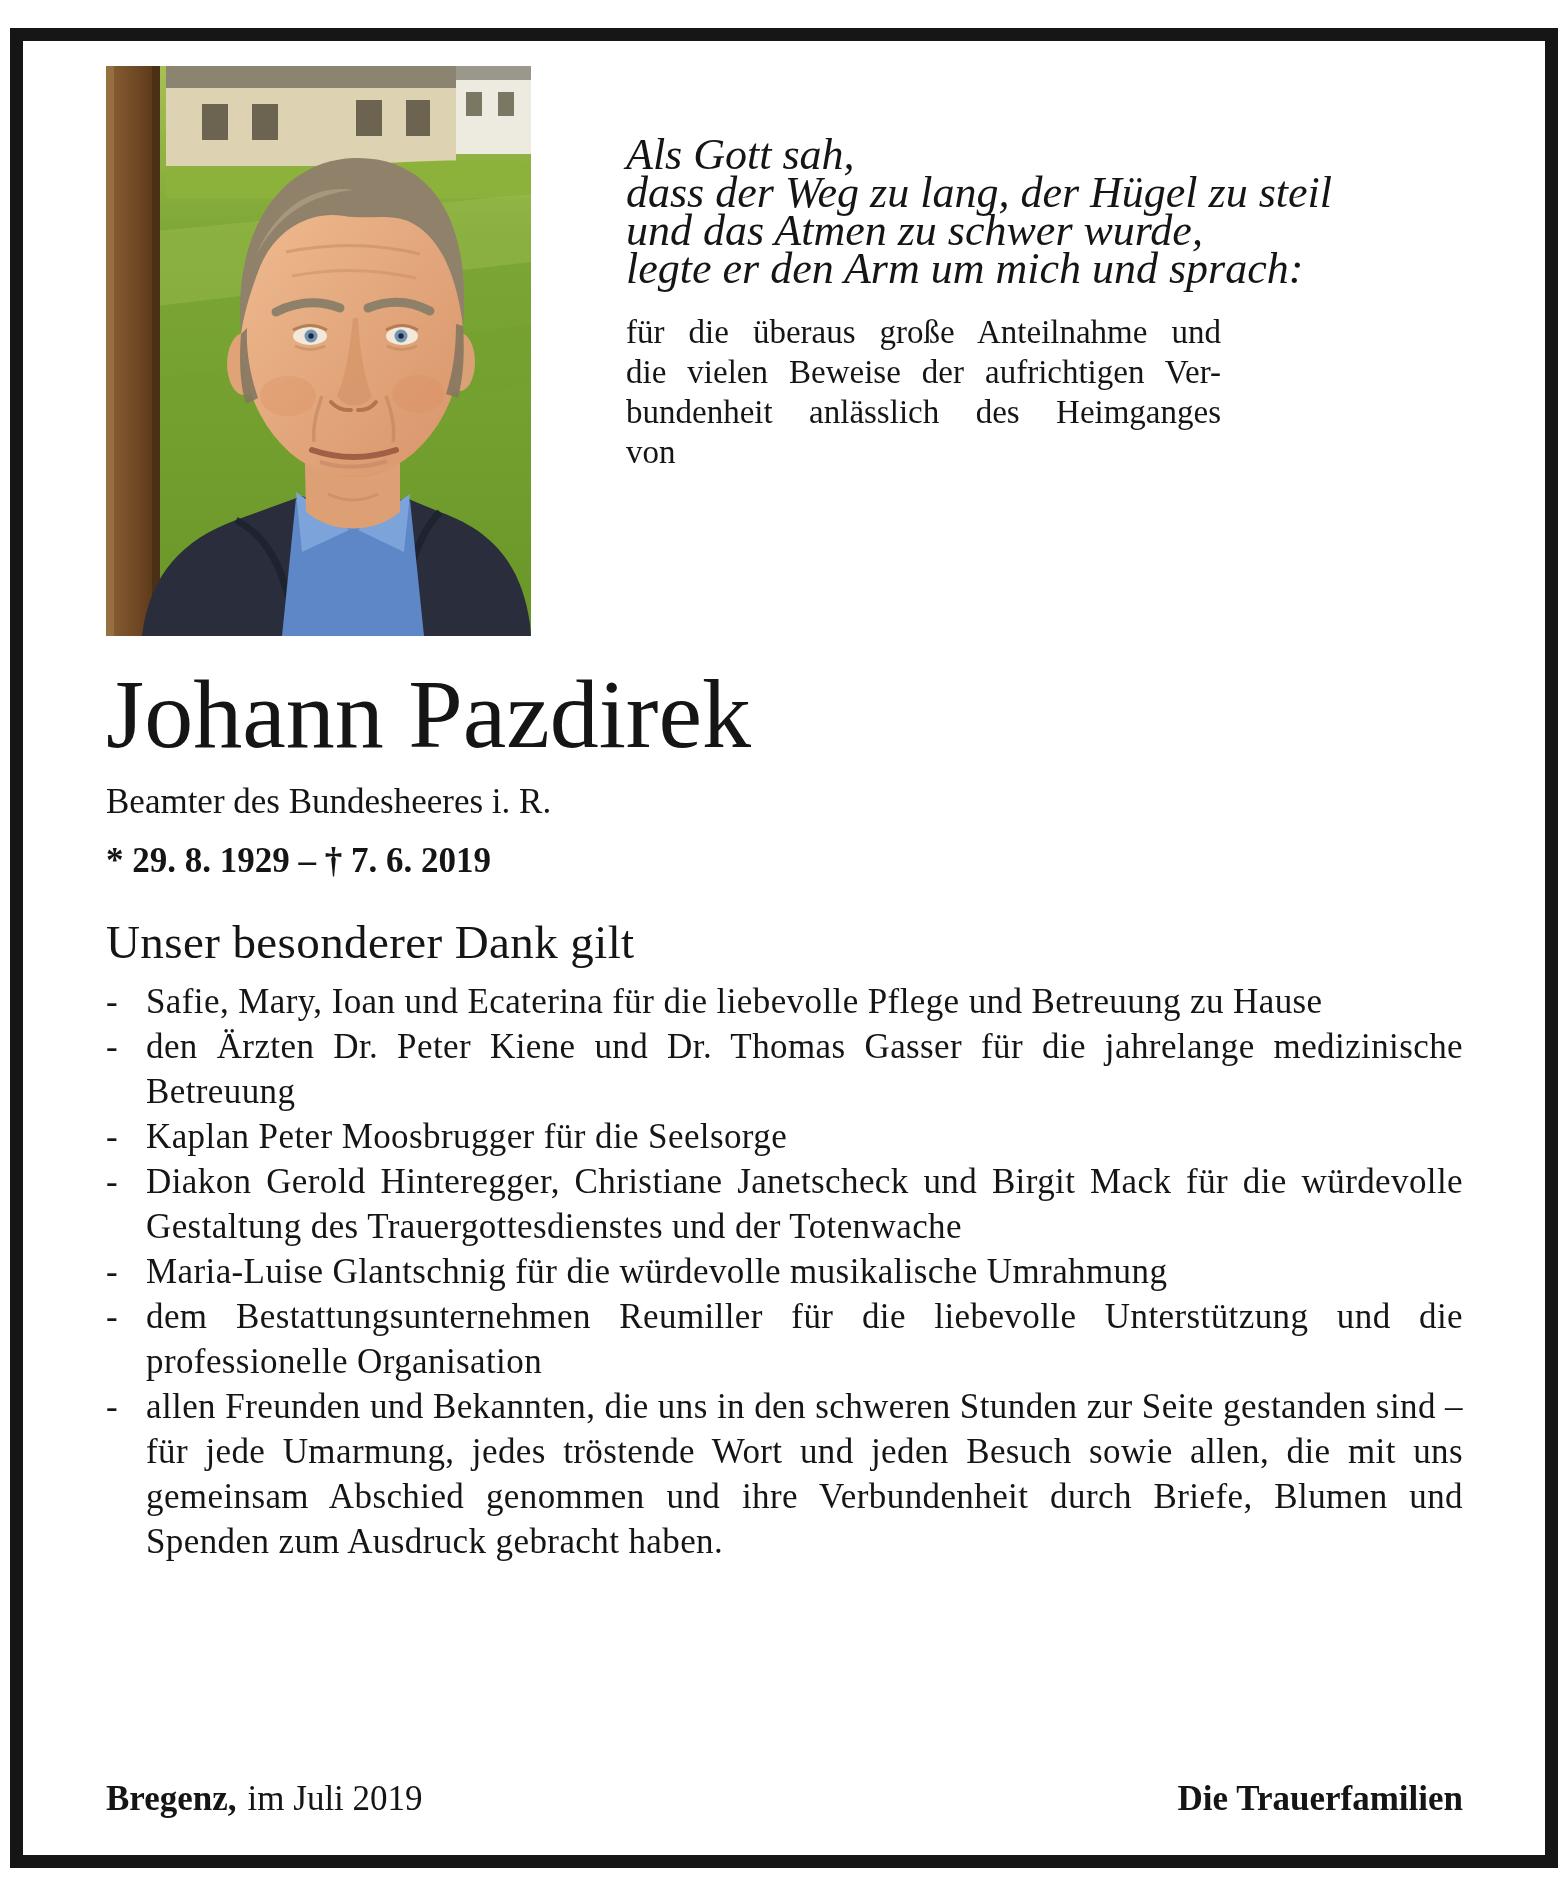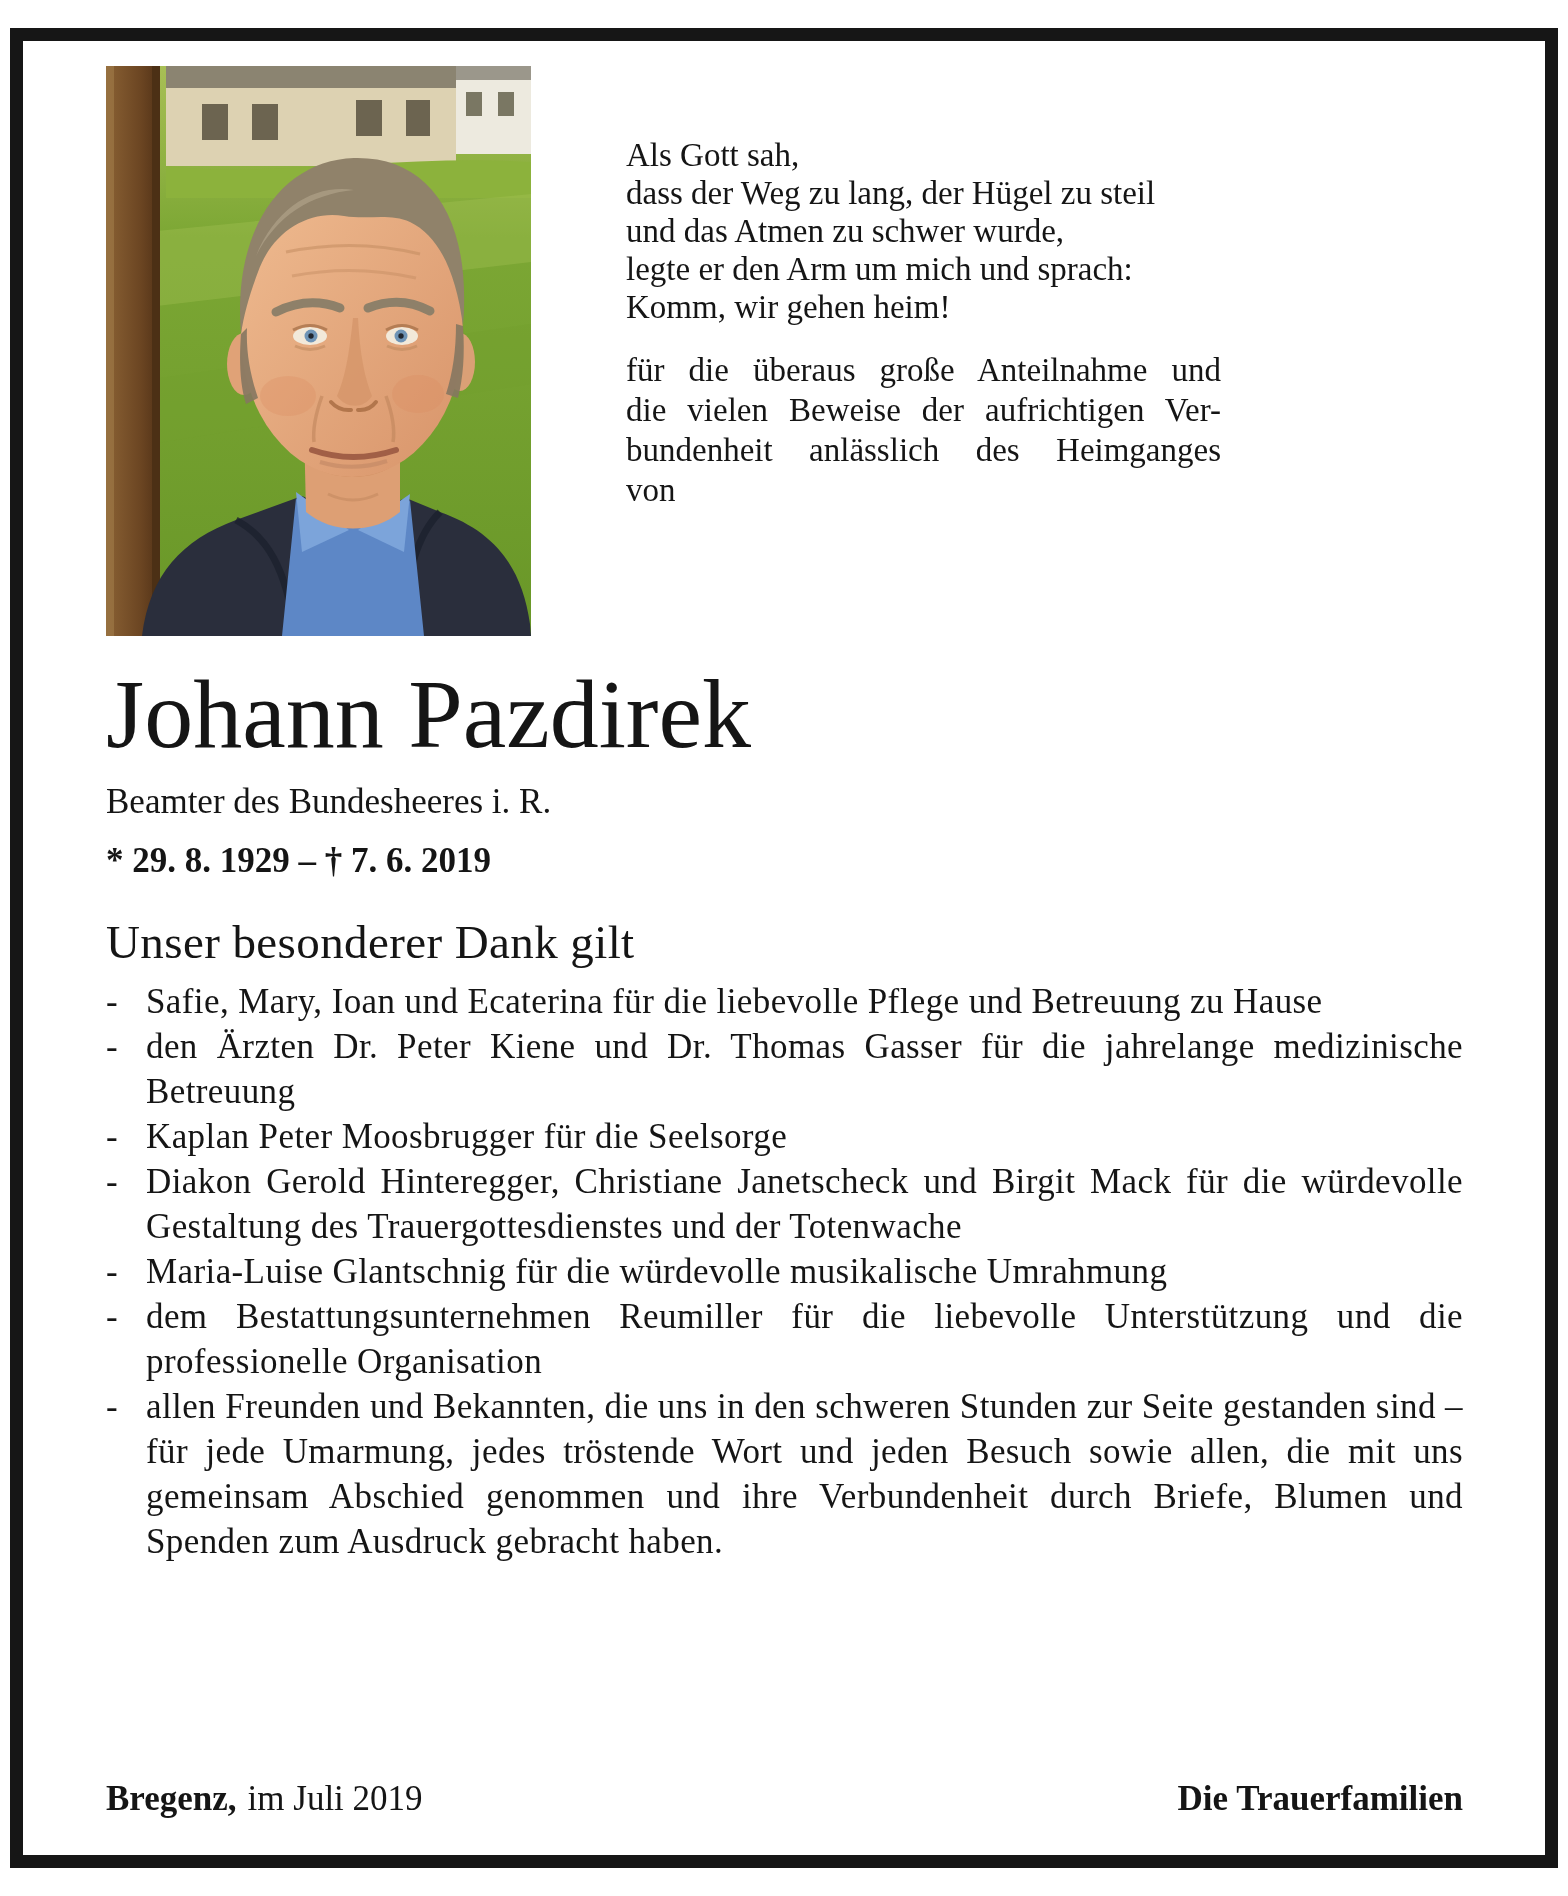--- a/index.html
+++ b/index.html
@@ -22,21 +22,21 @@
 
   
   .top-section { display: flex; align-items: flex-start; }
   .photo {
     width: 425px; height: 570px; flex: 0 0 425px;
     overflow: hidden; background: #7fa636;
   }
   .photo svg { display: block; width: 100%; height: 100%; }
   .right-col { margin-left: 95px; width: 595px; }
 
-  .poem { margin-top: 70px; font-size: 33px; line-height: 38px; }
+  .poem { margin-top: 70px; font-style: italic; font-size: 44px; line-height: 38px; }
   .poem-line { white-space: nowrap; }
 
   .thanks-title { margin-top: 100px; font-size: 46px; letter-spacing: 0.5px; white-space: nowrap; }
 
   .thanks-paragraph { margin-top: 24px; font-size: 33px; line-height: 40px; }
   .thanks-paragraph .jline { text-align: justify; text-align-last: justify; }
 
   
   .name-block { width: 1096px; text-align: left; margin-top: 26px; }
   .deceased-name { font-size: 98px; line-height: 1.08; white-space: nowrap; }
@@ -164,21 +164,20 @@
             </g>
           </svg>
         </div>
 
         <div class="right-col">
           <div class="poem">
             <div class="poem-line">Als Gott sah,</div>
             <div class="poem-line">dass der Weg zu lang, der Hügel zu steil</div>
             <div class="poem-line">und das Atmen zu schwer wurde,</div>
             <div class="poem-line">legte er den Arm um mich und sprach:</div>
-            <div class="poem-line">Komm, wir gehen heim!</div>
           </div>
 
 
           <div class="thanks-paragraph">
             <div class="jline">für die überaus große Anteilnahme und</div>
             <div class="jline">die vielen Beweise der aufrichtigen Ver-</div>
             <div class="jline">bundenheit anlässlich des Heimganges</div>
             <div>von</div>
           </div>
         </div>

